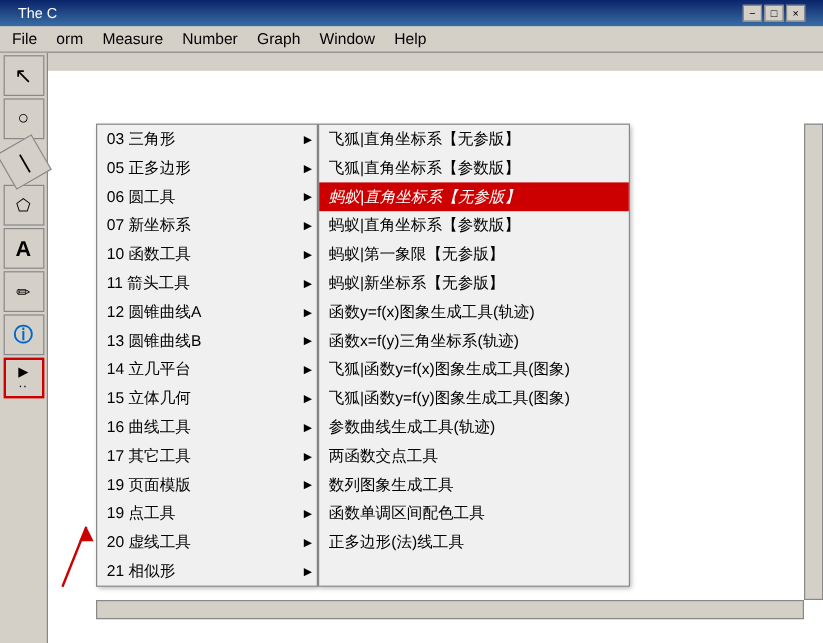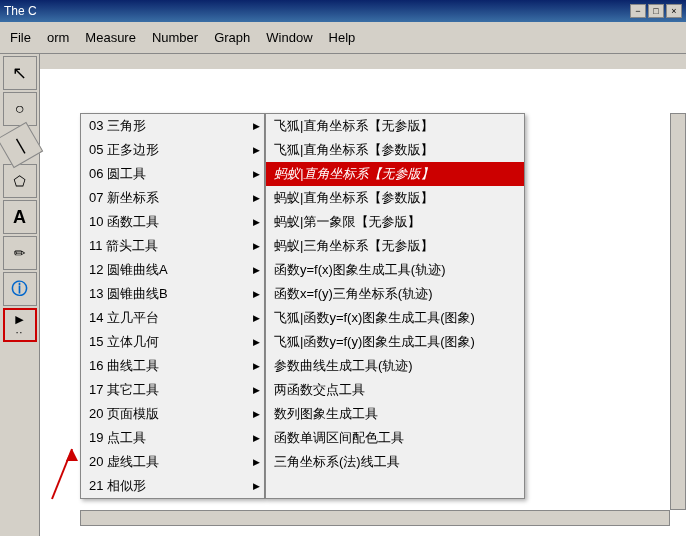--- a/index.html
+++ b/index.html
@@ -12,21 +12,21 @@
       background: #d4d0c8;
       position: relative;
     }
 
     
     .title-bar {
       background: linear-gradient(to bottom, #0a246a, #3a6ea5);
       height: 22px;
       display: flex;
       align-items: center;
-      padding: 0 4px;
+      padding: 0 15px;
       color: white;
       font-size: 12px;
     }
     .title-bar-text {
       flex: 1;
       font-size: 12px;
       color: white;
     }
     .title-bar-buttons {
       display: flex;
@@ -41,21 +41,21 @@
       display: flex;
       align-items: center;
       justify-content: center;
       cursor: pointer;
       color: #000;
     }
 
     
     .menu-bar {
       background: #d4d0c8;
-      height: 32px;
+      height: 22px;
       display: flex;
       align-items: center;
       padding: 0 2px;
       border-bottom: 1px solid #888;
     }
     .menu-item {
       padding: 2px 8px;
       cursor: pointer;
       font-size: 13px;
       color: #000;
@@ -250,21 +250,21 @@
         <div class="context-menu-item submenu-arrow">
             <span>15 立体几何</span>
           </div>
         <div class="context-menu-item submenu-arrow">
             <span>16 曲线工具</span>
           </div>
         <div class="context-menu-item submenu-arrow">
             <span>17 其它工具</span>
           </div>
         <div class="context-menu-item submenu-arrow">
-            <span>20 页面模版</span>
+            <span>19 页面模版</span>
           </div>
         <div class="context-menu-item submenu-arrow">
             <span>19 点工具</span>
           </div>
         <div class="context-menu-item submenu-arrow">
             <span>20 虚线工具</span>
           </div>
         <div class="context-menu-item submenu-arrow">
             <span>21 相似形</span>
           </div>
@@ -281,21 +281,21 @@
         <div class="context-menu-item highlighted">
             <span>蚂蚁|直角坐标系【无参版】</span>
           </div>
         <div class="context-menu-item">
             <span>蚂蚁|直角坐标系【参数版】</span>
           </div>
         <div class="context-menu-item">
             <span>蚂蚁|第一象限【无参版】</span>
           </div>
         <div class="context-menu-item">
-            <span>蚂蚁|三角坐标系【无参版】</span>
+            <span>蚂蚁|新坐标系【无参版】</span>
           </div>
         <div class="context-menu-item">
             <span>函数y=f(x)图象生成工具(轨迹)</span>
           </div>
         <div class="context-menu-item">
             <span>函数x=f(y)三角坐标系(轨迹)</span>
           </div>
         <div class="context-menu-item">
             <span>飞狐|函数y=f(x)图象生成工具(图象)</span>
           </div>
@@ -308,21 +308,21 @@
         <div class="context-menu-item">
             <span>两函数交点工具</span>
           </div>
         <div class="context-menu-item">
             <span>数列图象生成工具</span>
           </div>
         <div class="context-menu-item">
             <span>函数单调区间配色工具</span>
           </div>
         <div class="context-menu-item">
-            <span>三角坐标系(法)线工具</span>
+            <span>正多边形(法)线工具</span>
           </div>
       </div>
     </div>
 
     <svg class="annotation-arrow" style="position:absolute; left:2px; top:370px; width:50px; height:70px; z-index:200; pointer-events:none;">
       <line x1="10" y1="60" x2="30" y2="10" stroke="#cc0000" stroke-width="2"></line>
       <polygon points="30,10 24,22 36,22" fill="#cc0000"></polygon>
     </svg>
 
     <div class="scrollbar-v"></div>

